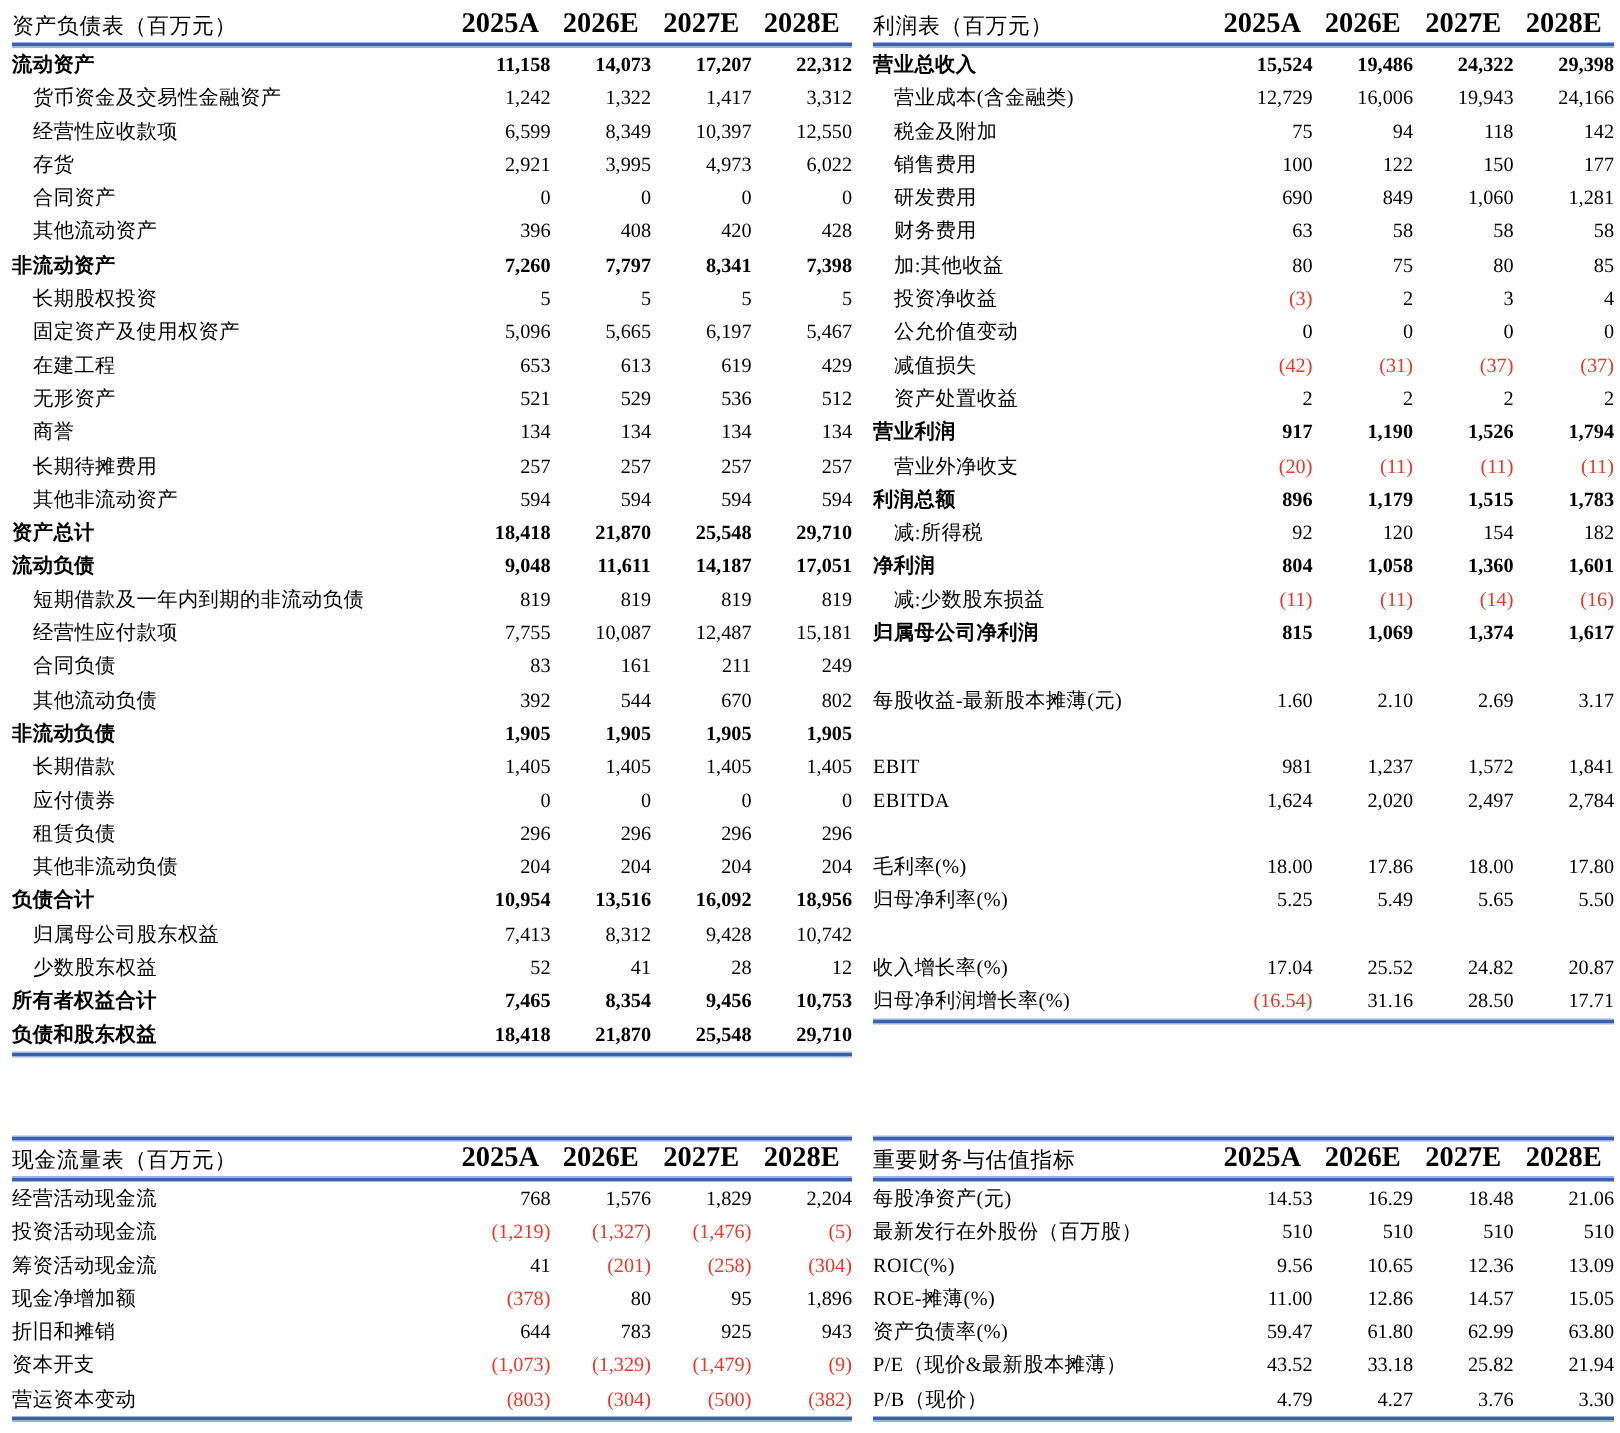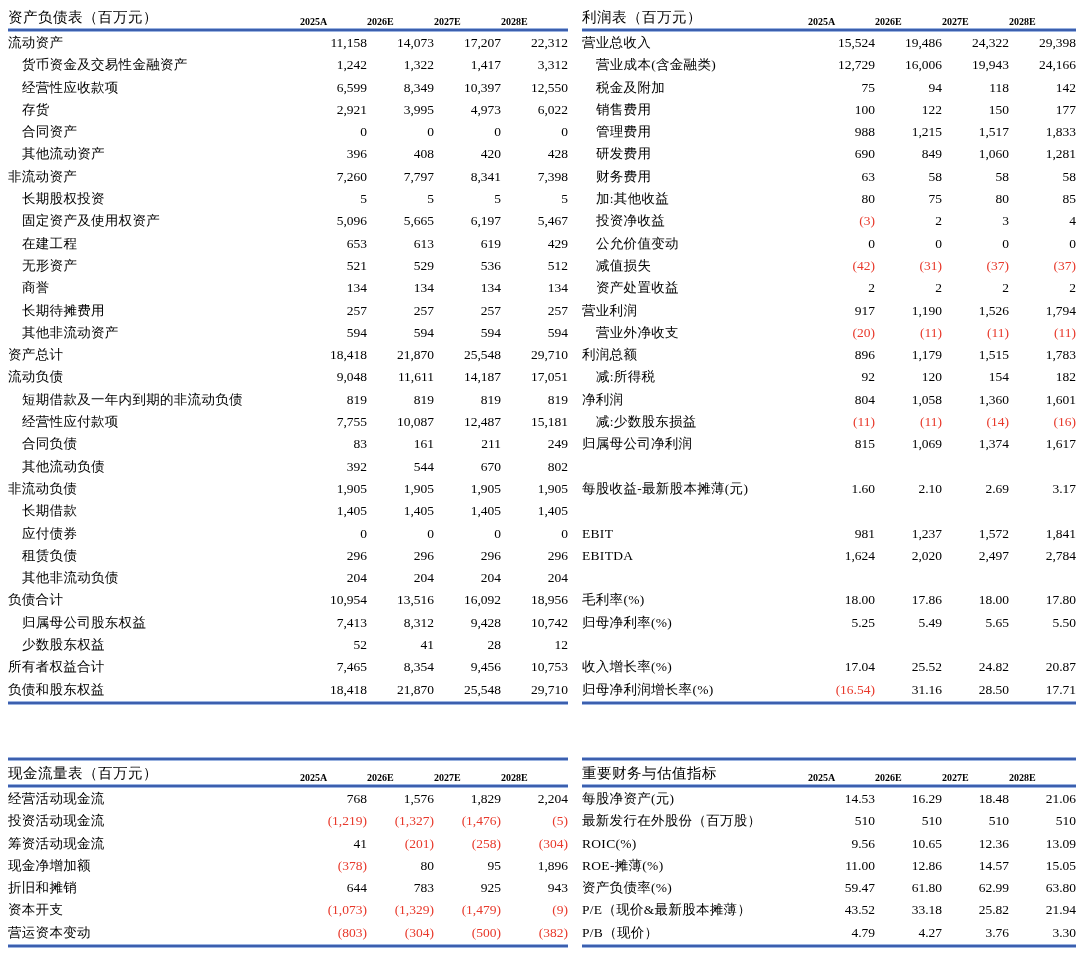--- a/index.html
+++ b/index.html
@@ -14,27 +14,27 @@
     color:#000;
     font-family:"Liberation Serif","DejaVu Serif",serif;
   }
   .page{padding:5px 2px 0 8px;width:1080px;}
   .tables-row{display:flex;gap:14px;}
   .tables-row.bottom{margin-top:52px;}
   .fin-table.left{width:560px;}
   .fin-table.right{width:494px;}
   .thead{display:flex;align-items:flex-end;height:23px;padding-bottom:1px;}
   .t-title{flex:1;font-weight:400;font-size:14.5px;white-space:nowrap;letter-spacing:.5px;}
-  .t-col{width:67px;text-align:left;font-weight:700;font-size:10px;}
+  .t-col{width:67px;text-align:center;font-weight:700;font-size:19px;}
   .rule{height:4px;background:linear-gradient(to bottom,var(--rule-light) 0 1px,var(--rule-dark) 1px 3px,var(--rule-light) 3px 4px);}
   .tbody{}
   .trow{display:flex;height:22.3px;line-height:22.4px;font-size:13.5px;}
   .trow .label{flex:1;white-space:nowrap;overflow:hidden;letter-spacing:.3px;}
   .trow.indent .label{padding-left:14px;}
-  .trow.bold{font-weight:400;justify-content:flex-end;}
+  .trow.bold{font-weight:700;justify-content:flex-end;}
   .val{width:67px;text-align:right;white-space:nowrap;}
   .neg{color:var(--neg);}
   .footer{font-size:13.5px;margin-top:8px;letter-spacing:.2px;}
 </style>
 </head>
 <body>
 
 <div class="page">
 
   <div class="tables-row top">
@@ -295,27 +295,20 @@
             <span class="val">142</span>
           </div>
           <div class="trow indent">
             <span class="label">销售费用</span>
             <span class="val">100</span>
             <span class="val">122</span>
             <span class="val">150</span>
             <span class="val">177</span>
           </div>
           <div class="trow indent">
-            <span class="label">管理费用</span>
-            <span class="val">988</span>
-            <span class="val">1,215</span>
-            <span class="val">1,517</span>
-            <span class="val">1,833</span>
-          </div>
-          <div class="trow indent">
             <span class="label">研发费用</span>
             <span class="val">690</span>
             <span class="val">849</span>
             <span class="val">1,060</span>
             <span class="val">1,281</span>
           </div>
           <div class="trow indent">
             <span class="label">财务费用</span>
             <span class="val">63</span>
             <span class="val">58</span>

